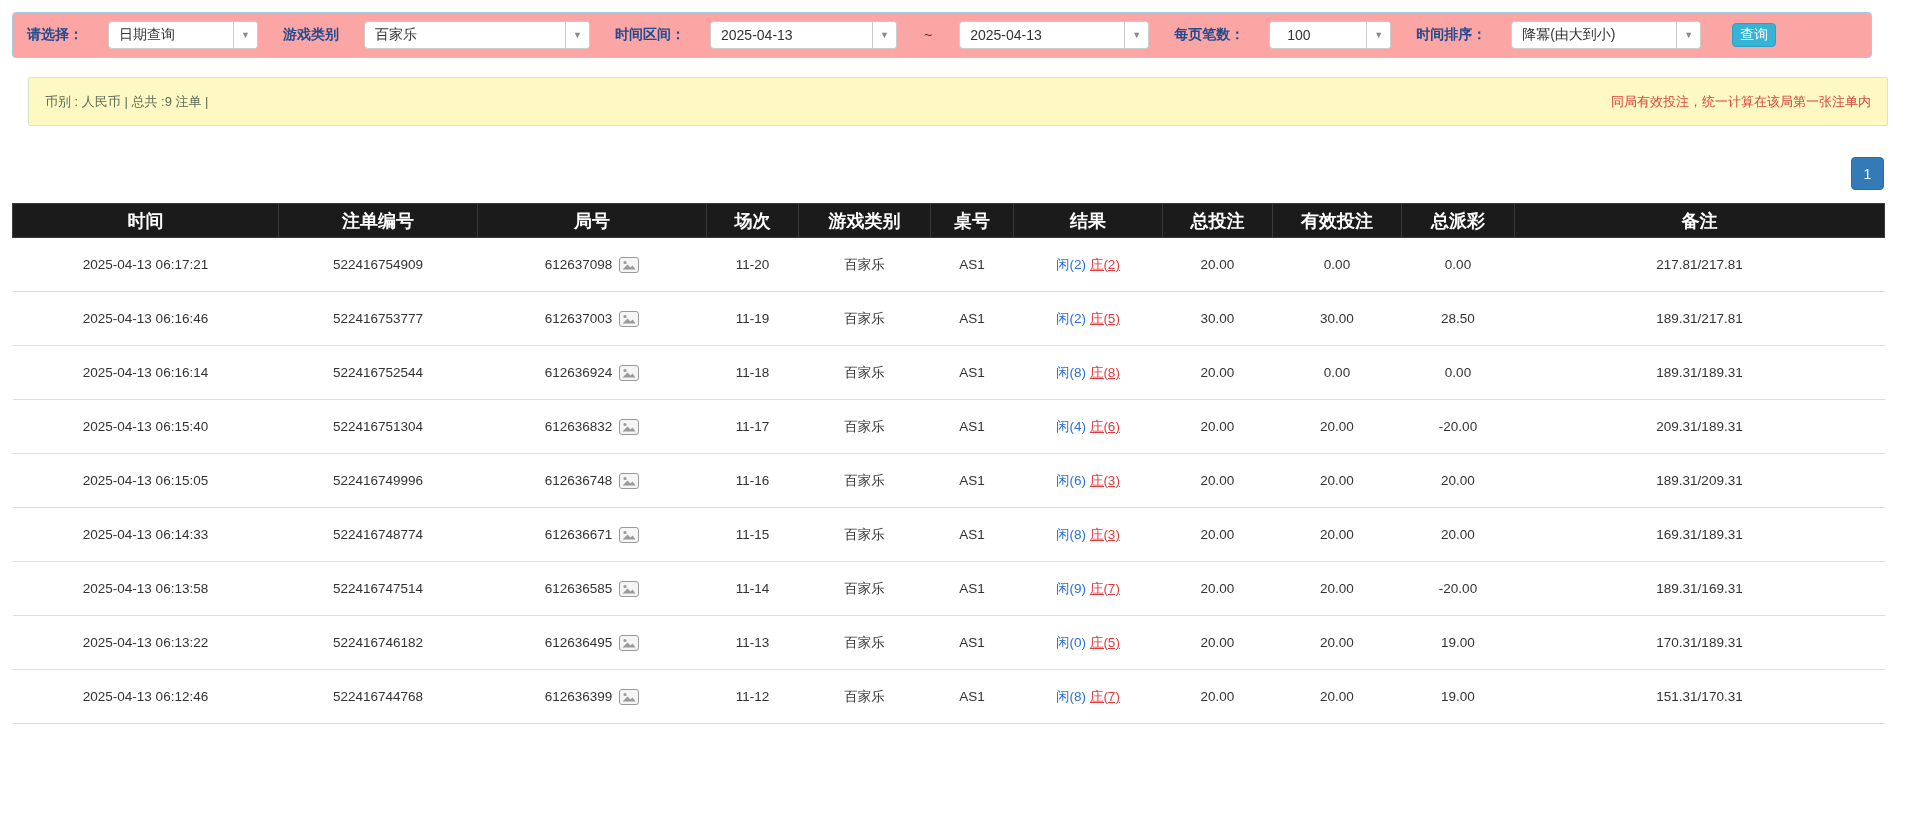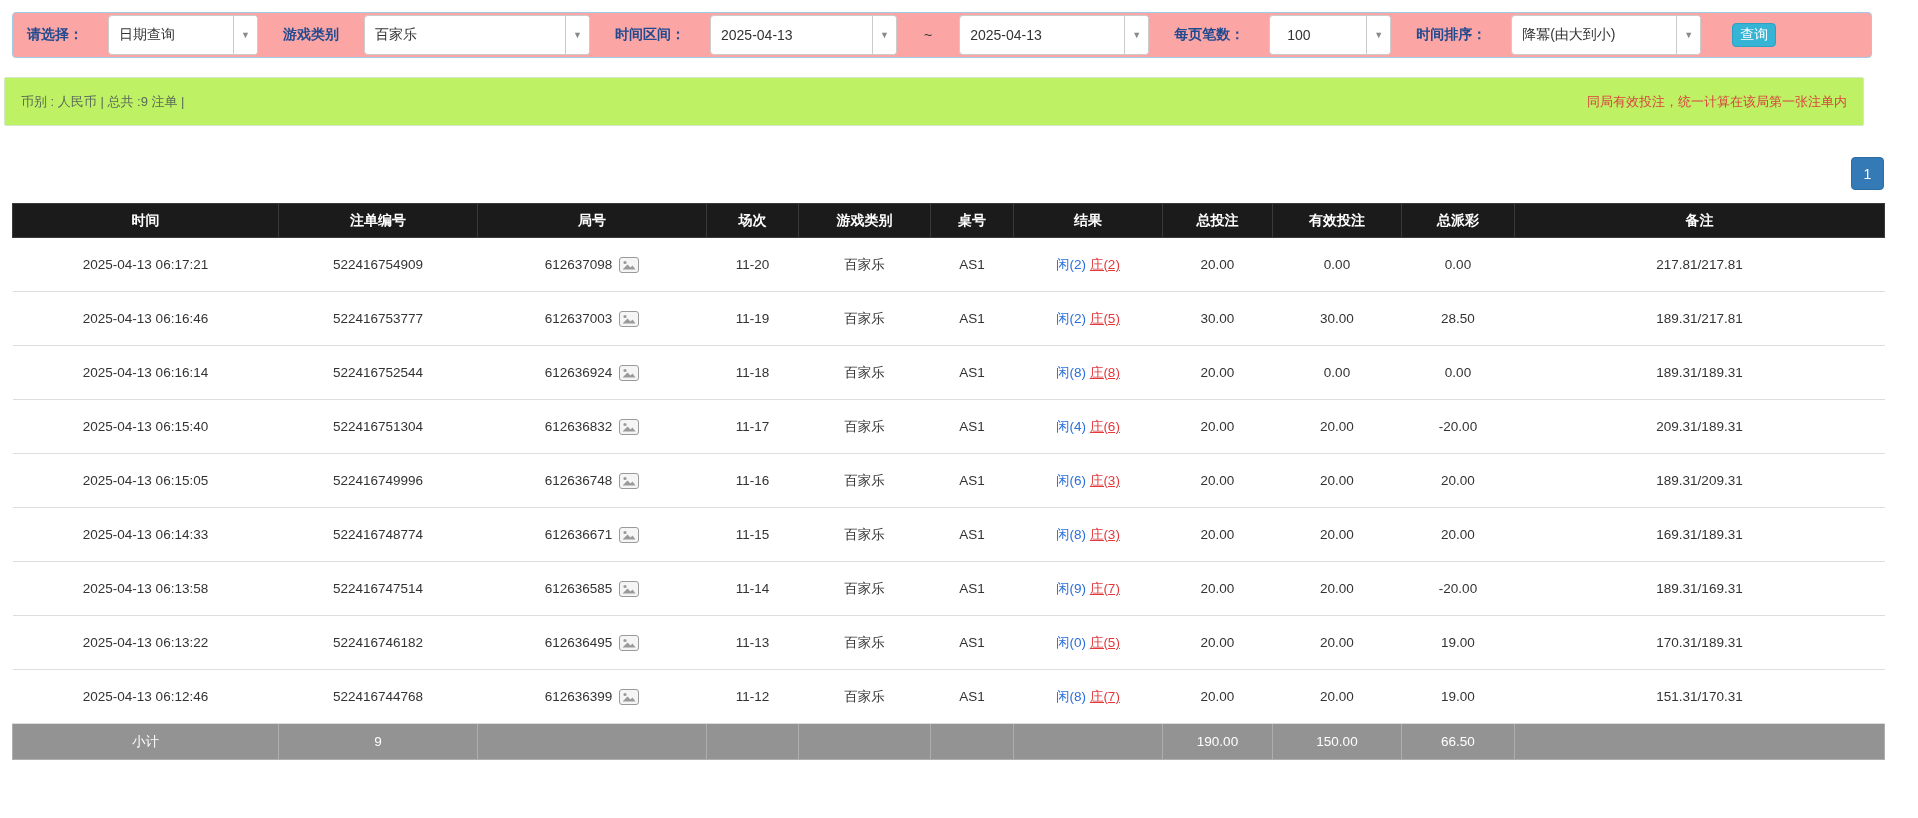--- a/index.html
+++ b/index.html
@@ -9,42 +9,42 @@
 
   
   .filter-bar {
     position: absolute; left: 12px; top: 12px; width: 1860px; height: 46px;
     background: #fca5a5; border: 1px solid #9fcde6; border-radius: 4px;
     display: flex; align-items: center; padding: 0 14px; gap: 25px; font-size: 14px;
   }
   .flabel { color: #224a8f; font-weight: bold; white-space: nowrap; }
   .tilde { color: #333; padding: 0 2px; }
   .combo {
-    height: 40px; background: #fff; border: 1px solid #ccc; border-radius: 4px;
+    height: 28px; background: #fff; border: 1px solid #ccc; border-radius: 4px;
     display: flex; align-items: center; overflow: hidden; cursor: pointer;
   }
   .combo .val { padding: 0 10px; font-size: 14px; color: #333; flex: 1; white-space: nowrap; overflow: hidden; }
   .combo .caret-btn {
     width: 24px; align-self: stretch; border-left: 1px solid #ccc;
     display: flex; align-items: center; justify-content: center;
     color: #8a8a8a; font-size: 9px; background: #fff;
   }
   .w150 { width: 150px; } .w226 { width: 226px; } .w187 { width: 187px; }
   .w190 { width: 190px; } .w122 { width: 122px; padding-left: 7px; }
   .search-btn {
     width: 44px; height: 24px; margin-left: 6px;
     background: #35b4d6; border: 1px solid #29a2c4; border-radius: 4px;
     color: #fff; font-size: 14px; display: flex; align-items: center; justify-content: center;
     cursor: pointer; white-space: nowrap;
   }
 
   
   .summary-bar {
-    position: absolute; left: 4px; top: 77px; width: 1860px; height: 49px;
-    background: #bef264; border: 1px solid #d2e8ca; border-radius: 2px;
+    position: absolute; left: 28px; top: 77px; width: 1860px; height: 49px;
+    background: #fef9c3; border: 1px solid #d2e8ca; border-radius: 2px;
     display: flex; align-items: center; justify-content: space-between;
     padding: 0 16px; font-size: 13px;
   }
   .summary-left { color: #5a6a58; }
   .summary-right { color: #d9443f; }
 
   
   .pagination { position: absolute; top: 157px; right: 34px; }
   .page-btn {
     min-width: 33px; height: 33px; padding: 0 6px;
@@ -53,21 +53,21 @@
     cursor: pointer;
   }
 
   
   .bet-table {
     position: absolute; left: 12px; top: 203px; width: 1872px;
     border-collapse: collapse; table-layout: fixed; font-size: 13.5px;
   }
   .bet-table thead th {
     background: #1b1b1b; color: #fff; font-weight: bold; height: 34px;
-    border: 1px solid #3a3a3a; text-align: center; font-size: 14px;
+    border: 1px solid #3a3a3a; text-align: center; font-size: 18px;
   }
   .bet-table tbody.data td {
     height: 54px; text-align: center; color: #333;
     border-bottom: 1px solid #ddd; background: #fff; vertical-align: middle;
     overflow: hidden; white-space: nowrap;
   }
   .bet-link { color: #337ab7; cursor: pointer; }
   .player { color: #2a6fdb; }
   .banker { color: #e4393c; text-decoration: underline; }
   .neg { color: #e4393c; }
@@ -354,29 +354,16 @@
           <td>百家乐</td>
           <td>AS1</td>
           <td><span class="player">闲(8)</span> <span class="banker">庄(7)</span></td>
           <td class="bet-link">20.00</td>
           <td>20.00</td>
           <td>19.00</td>
           <td>151.31/170.31</td>
         </tr>
       </tbody>
     <tbody class="summary">
-      <tr>
-        <td>小计</td>
-        <td>9</td>
-        <td></td>
-          <td></td>
-        <td></td>
-          <td></td>
-        <td></td>
-        <td>190.00</td>
-        <td>150.00</td>
-        <td>66.50</td>
-        <td></td>
-      </tr>
     </tbody>
   </table>
 
 </div>
 
 </body></html>

